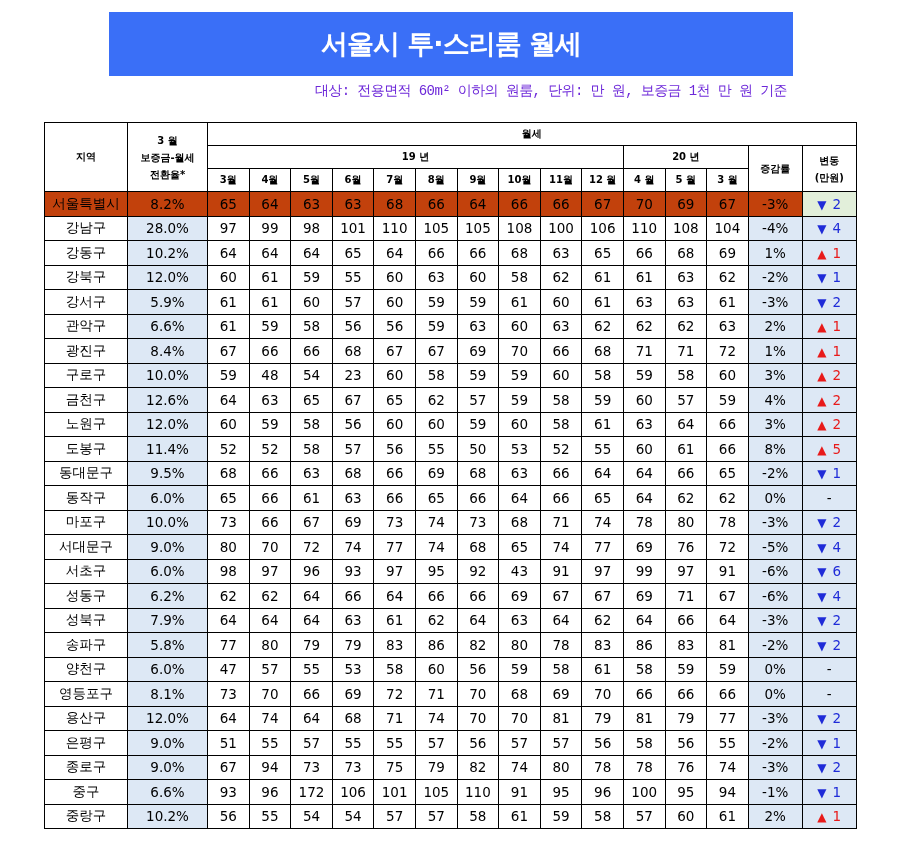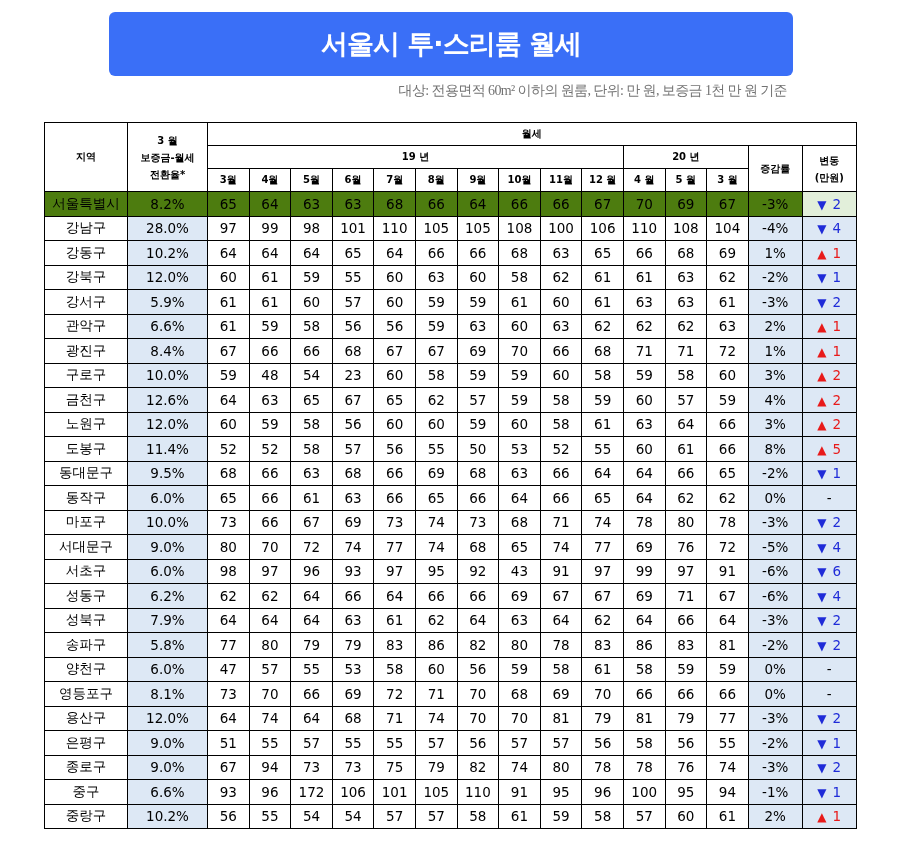--- a/index.html
+++ b/index.html
@@ -1,30 +1,30 @@
 <!DOCTYPE html>
 <html><head>
 <meta charset="utf-8">
 <style>
   html, body { margin:0; padding:0; background:#ffffff; }
   body { width:899px; height:854px; position:relative; font-family:"Liberation Sans","DejaVu Sans",sans-serif; color:#000; overflow:hidden; }
-  .banner { position:absolute; left:109px; top:12px; width:684px; height:64px; background:#3a6ff7; border-radius:6px; display:flex; align-items:center; justify-content:center; }
+  .banner { position:absolute; left:109px; top:12px; width:684px; height:64px; background:#3a6ff7; border-radius:0; display:flex; align-items:center; justify-content:center; }
   .banner-title { color:#fff; font-family:"DejaVu Sans",sans-serif; font-weight:bold; font-size:27px; letter-spacing:-1px; }
-  .subtitle { position:absolute; right:112px; top:82px; font-family:Liberation Serif, serif; font-size:14px; color:#737373; letter-spacing:-0.6px; }
+  .subtitle { position:absolute; right:112px; top:82px; font-family:Liberation Mono, monospace; font-size:14px; color:#6d28d9; letter-spacing:-0.6px; }
   table.grid { position:absolute; left:44px; top:122px; border-collapse:collapse; table-layout:fixed; }
   table.grid td, table.grid th { border:1px solid #000; padding:0; text-align:center; vertical-align:middle; font-size:13.5px; font-family:"DejaVu Sans",sans-serif; white-space:nowrap; overflow:hidden; }
   table.grid th { font-weight:bold; font-size:10px; background:#ffffff; height:22px; }
   th.multi { line-height:17px; font-size:11px; }
   th.big { font-size:12.5px; }
   td { height:23.5px; }
   td.region { font-size:13px; }
   td.rate { background:#dde8f5; }
   td.chg { background:#dde8f5; }
   td.delta { background:#dde8f5; text-align:right; padding-right:10px; }
-  tr.total td { background:#4d7c0f; }
+  tr.total td { background:#c2410c; }
   tr.total td.delta { background:#e2efda; }
   .down { color:#1f2bd8; }
   .up { color:#e81a1a; }
   .arrow { font-size:12px; margin-right:6px; }
   .delta.neutral { text-align:center; padding-right:0; }
 </style>
 </head>
 <body>
 
 <div class="banner">

